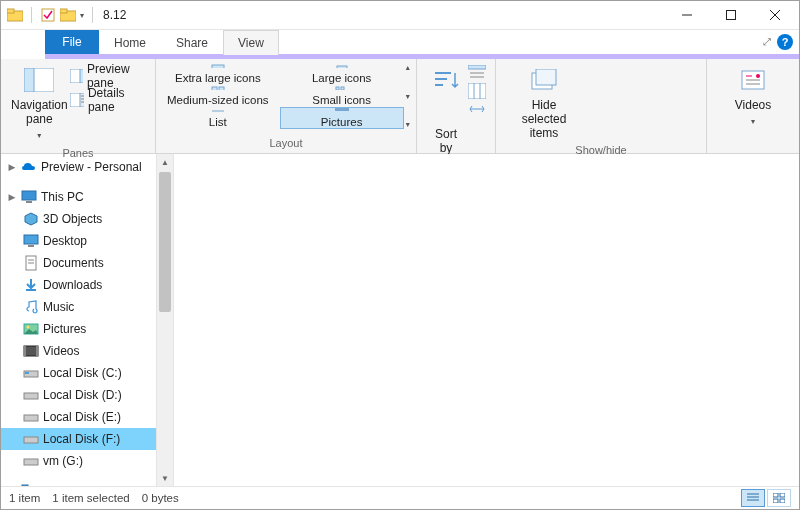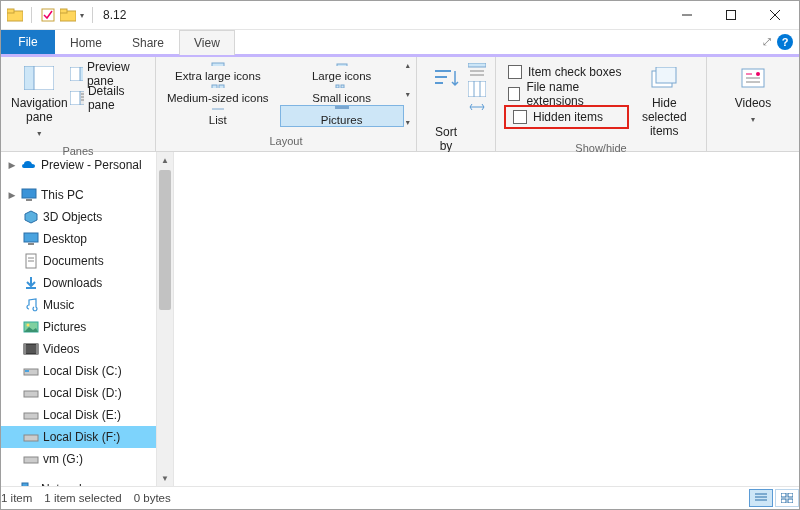--- a/index.html
+++ b/index.html
@@ -8,21 +8,21 @@
   
   .titlebar { height:28px; display:flex; align-items:center; padding:0 2px; background:#fff; border-bottom:1px solid #e5e5e5; }
   .titlebar .icons { display:flex; align-items:center; gap:4px; padding-left:4px; }
   .folder-mini { width:16px; height:16px; }
   .qat-sep { width:1px; height:16px; background:#d0d0d0; margin:0 4px; }
   .title-text { margin-left:6px; }
   .win-controls { margin-left:auto; display:flex; }
   .win-btn { width:44px; height:28px; display:flex; align-items:center; justify-content:center; }
   
   
-  .tabs-row { height:24px; display:flex; align-items:stretch; border-bottom:3px solid #c4b5fd; position:relative; }
+  .tabs-row { height:24px; display:flex; align-items:stretch; border-bottom:5px solid #c4b5fd; position:relative;margin-left:44px; }
   .file-tab { background:#1979ca; color:#fff; width:54px; display:flex; align-items:center; justify-content:center; font-size:12px; }
   .tab { padding:0 14px; display:flex; align-items:center; color:#444; border:1px solid transparent; border-bottom:none; margin-bottom:-1px; }
   .tab.active { background:#f5f5f5; border-color:#d6d6d6; }
   .tabs-right { margin-left:auto; display:flex; align-items:center; padding-right:6px; gap:6px; }
   .help-circle { width:16px; height:16px; border-radius:50%; background:#0078d7; color:#fff; display:flex; align-items:center; justify-content:center; font-size:11px; font-weight:bold; }
   
   
   .ribbon { background:#f5f5f5; border-bottom:1px solid #d6d6d6; display:flex; height:94px; }
   .group { border-right:1px solid #d6d6d6; display:flex; flex-direction:column; }
   .group-body { flex:1; display:flex; align-items:flex-start; padding:4px 8px 0 8px; }
@@ -48,21 +48,21 @@
   .tree-scroll-btn.up { top:0; }
   .tree-scroll-btn.down { bottom:0; }
   .node { display:flex; align-items:center; height:22px; padding-left:6px; gap:4px; }
   .node.depth1 { padding-left:22px; }
   .node.selected { background:#7dd3fc; }
   .expander { width:10px; text-align:center; color:#777; font-size:9px; }
   .node-icon { width:16px; height:16px; display:flex; align-items:center; justify-content:center; }
   .content-area { flex:1; background:#fff; border-left:1px solid #e5e5e5; }
   
   
-  .statusbar { height:22px; border-top:1px solid #e5e5e5; display:flex; align-items:center; padding:0 0; font-size:11.5px; color:#444; gap:12px; }
+  .statusbar { height:22px; border-top:1px solid #e5e5e5; display:flex; align-items:center; padding:0 8px; font-size:11.5px; color:#444; gap:12px; }
   .statusbar .view-toggles { margin-left:auto; display:flex; gap:2px; }
   .view-toggle { width:22px; height:16px; border:1px solid #bcd6ec; display:flex; align-items:center; justify-content:center; font-size:9px; }
   .view-toggle.active { background:#cde6f7; border-color:#5b9bd5; }
   
   svg { display:block; }
 </style>
 </head>
 <body>
 
 <div class="window">
@@ -248,36 +248,20 @@
           <svg width="18" height="16">
               <path d="M2 8 L16 8 M4 5 L2 8 L4 11 M14 5 L16 8 L14 11" fill="none" stroke="#5b9bd5"></path>
             </svg>
         </div>
       </div>
       <div class="group-label">Current view</div>
     </div>
 
     <div class="group" style="width:210px;">
       <div class="group-body">
-        <div style="display:flex;flex-direction:column;">
-          <div class="chk-row">
-            <div class="chk-box"></div>
-            <span>Item check boxes</span>
-          </div>
-          <div class="chk-row">
-            <div class="chk-box"></div>
-            <span>File name extensions</span>
-          </div>
-          <div class="hidden-highlight">
-            <div class="chk-row" style="height:18px;">
-              <div class="chk-box"></div>
-              <span>Hidden items</span>
-            </div>
-          </div>
-        </div>
         <div class="big-btn" style="width:72px;margin-left:2px;">
           <div class="big-icon">
             <svg width="28" height="22">
                 <rect x="2" y="4" width="20" height="16" fill="#fff" stroke="#7aa7d0"></rect>
                 <rect x="6" y="0" width="20" height="16" fill="#eef6fc" stroke="#7aa7d0"></rect>
               </svg>
           </div>
           <span>Hide selected items</span>
         </div>
       </div>

